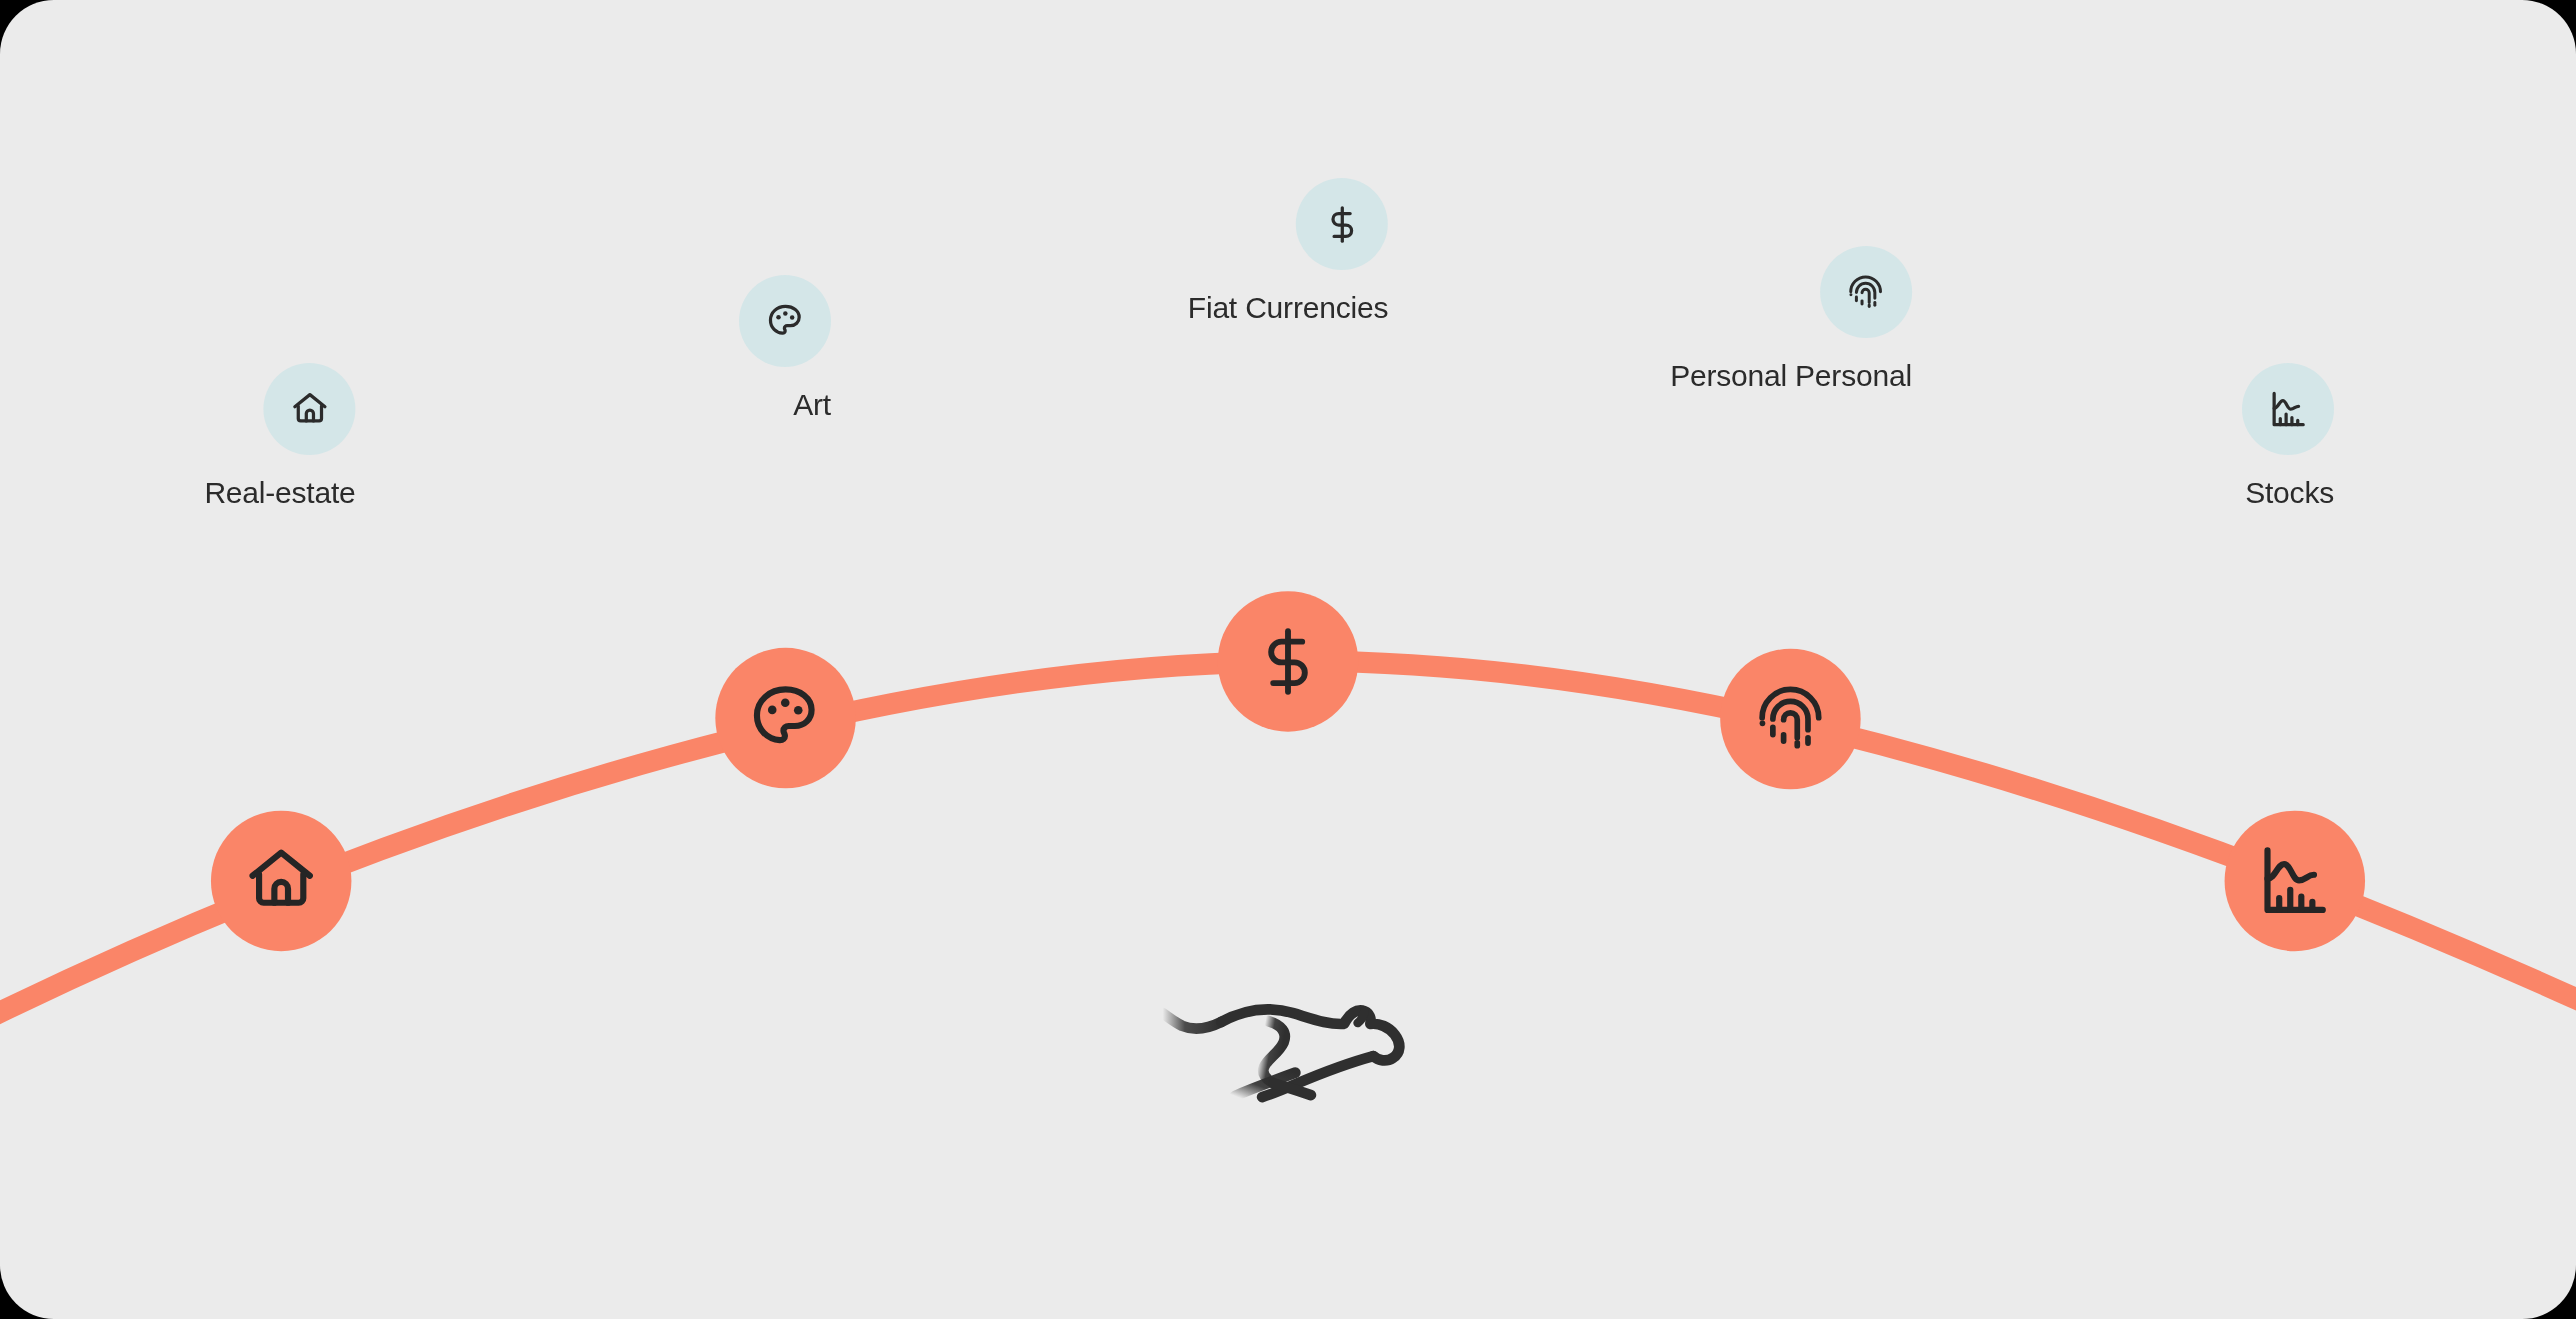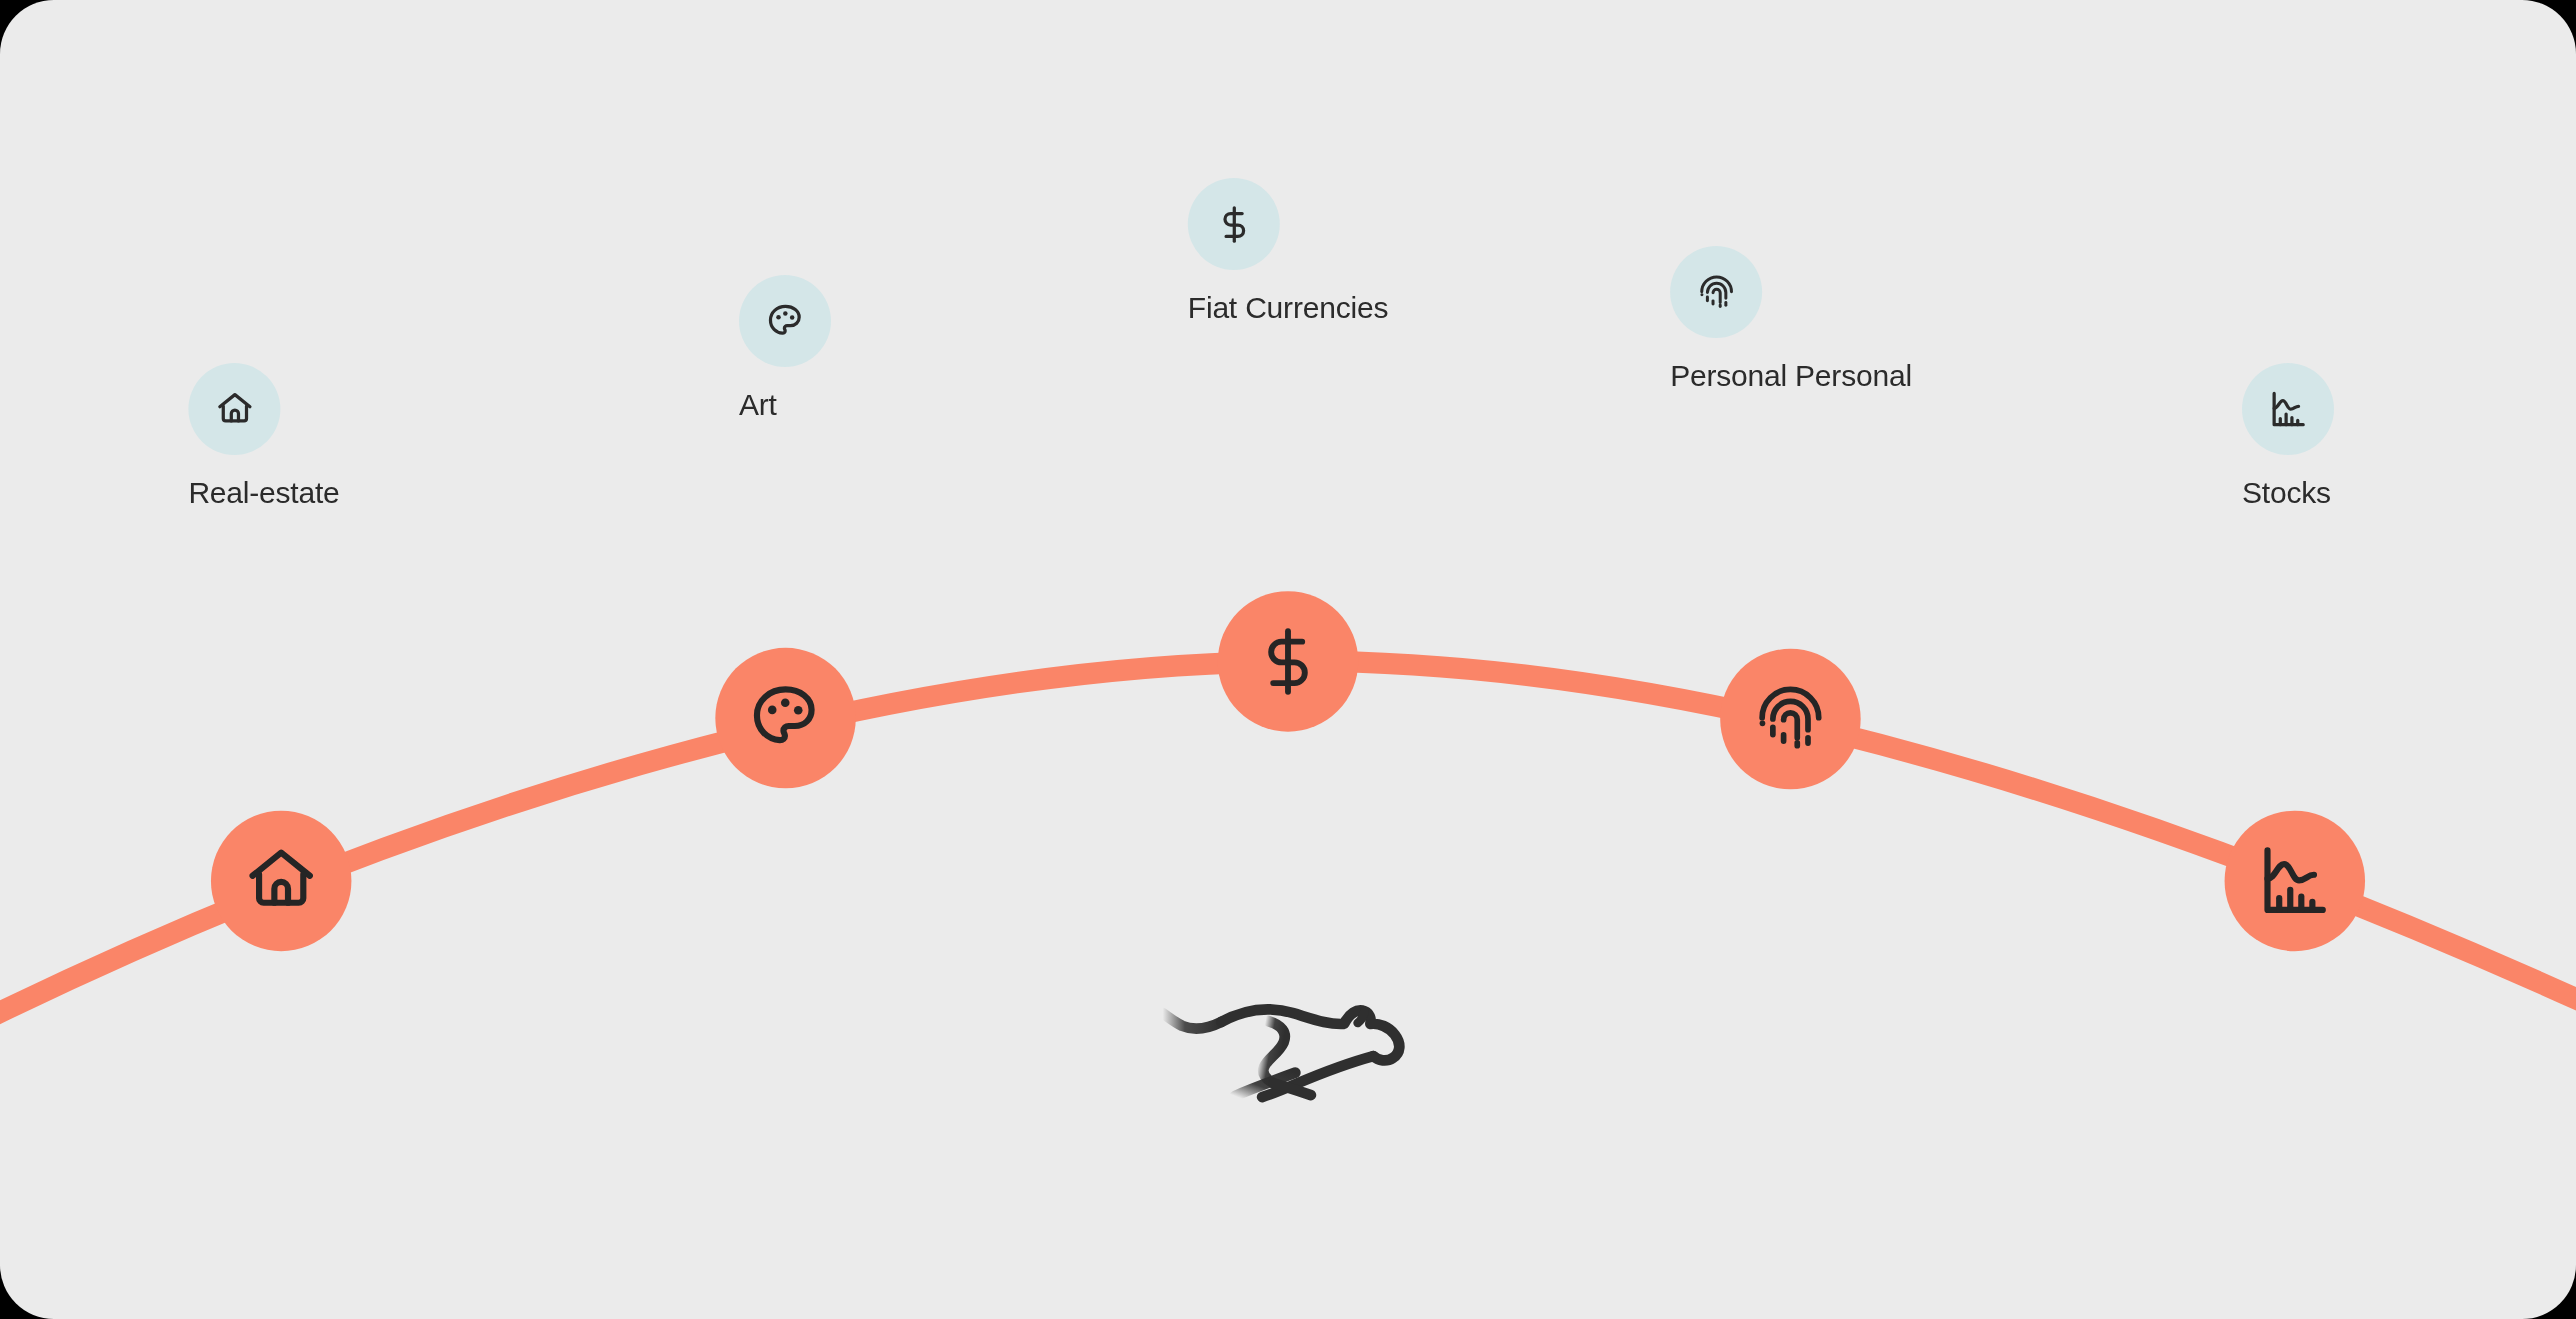--- a/index.html
+++ b/index.html
@@ -27,21 +27,21 @@
     left: 0; top: 0;
     width: 2576px; height: 1319px;
     display: block;
   }
 
   
   .legend-item {
     position: absolute;
     display: flex;
     flex-direction: column;
-    align-items: flex-start;
+    align-items: flex-end;
     transform: translateX(-50%);
   }
   .legend-bubble {
     width: 92px; height: 92px;
     border-radius: 50%;
     background: #d4e6e8;
     display: flex;
     align-items: center;
     justify-content: center;
   }
@@ -159,21 +159,21 @@
       <g>
         <circle cx="1835" cy="737" r="72" fill="#fa8568"></circle>
         <use href="#ic-fingerprint" x="1795" y="697" width="80" height="80" color="#252525"></use>
       </g>
       <g>
         <circle cx="2352" cy="903" r="72" fill="#fa8568"></circle>
         <use href="#ic-stockchart" x="2312" y="863" width="80" height="80" color="#252525"></use>
       </g>
     </svg>
 
-    <div class="legend-item" style="left:264px;  top:363px;">
+    <div class="legend-item" style="left:280px;  top:363px;">
       <div class="legend-bubble">
         <svg viewBox="0 0 24 24" color="#2b2b2b">
             <use href="#ic-house"></use>
           </svg>
       </div>
       <div class="legend-label">Real-estate</div>
     </div>
 
     <div class="legend-item" style="left:785px;  top:275px;">
       <div class="legend-bubble">

